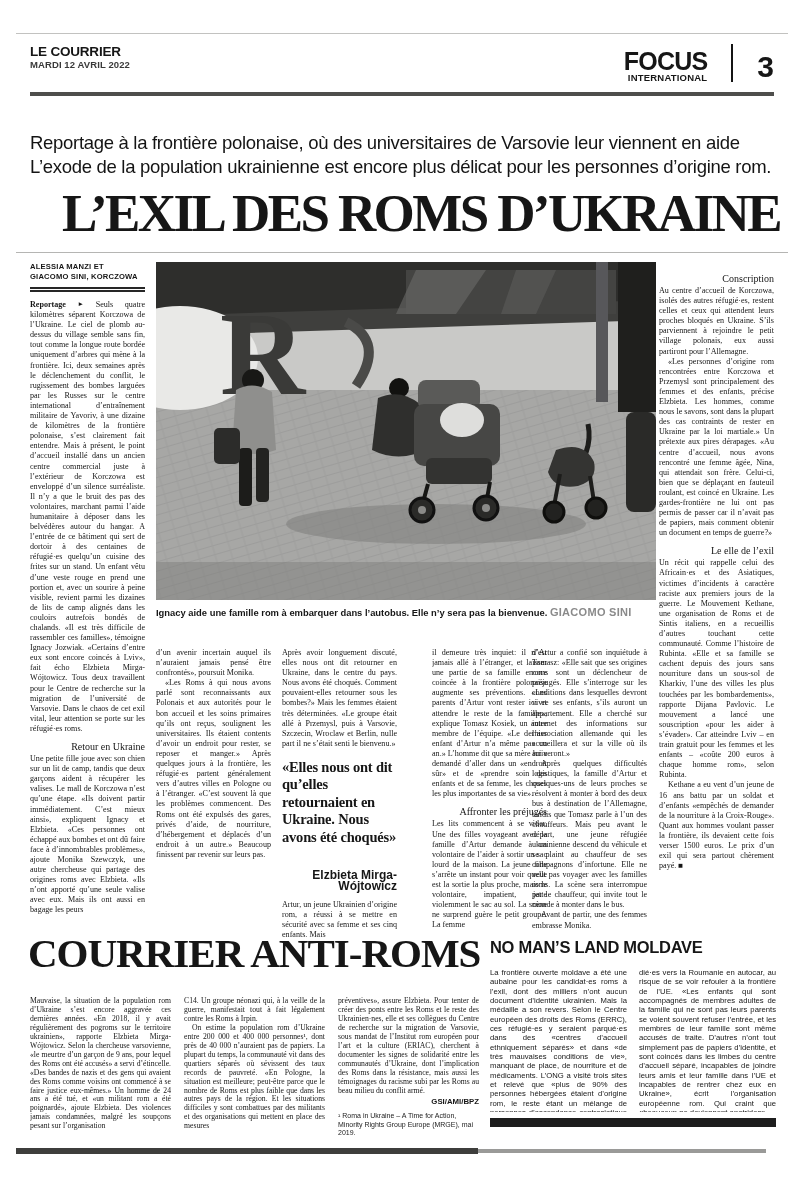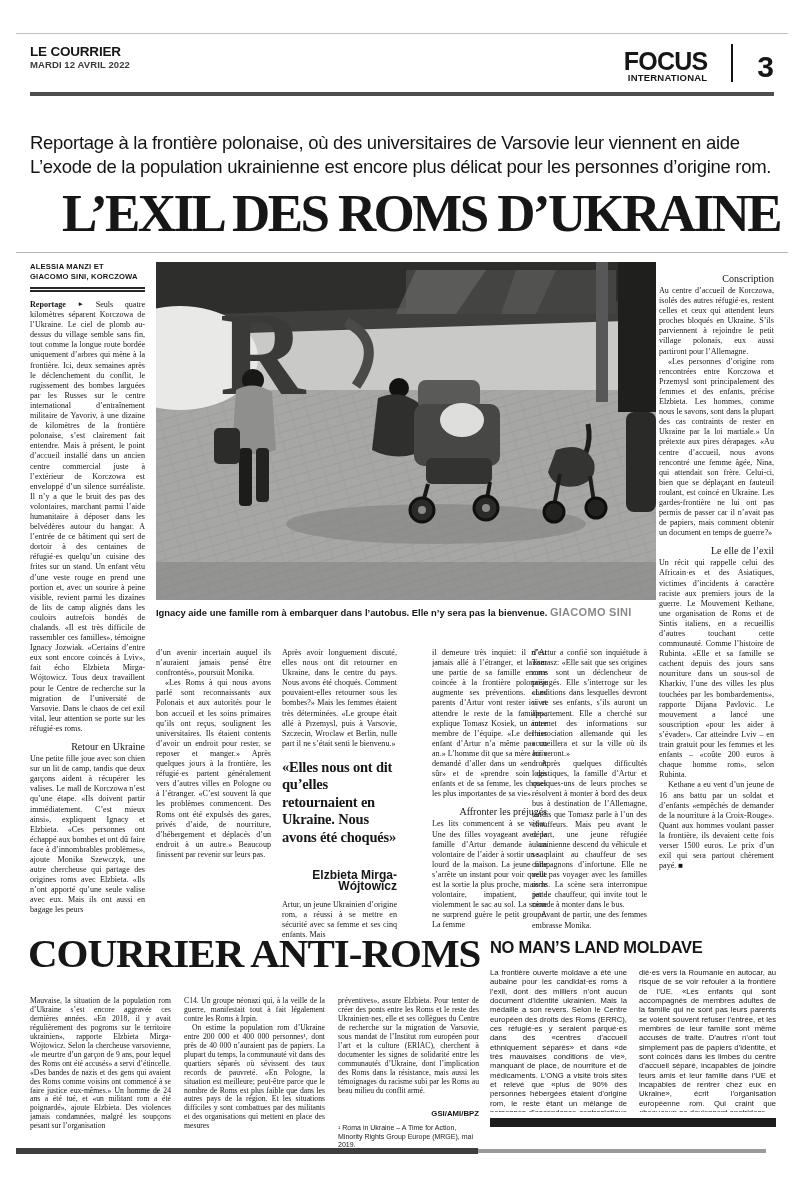--- a/index.html
+++ b/index.html
@@ -59,21 +59,21 @@
                     text-align:right;margin:0 0 9px;}
 
   
   .pogroms-headline{top:931px;left:28px;width:460px;font-weight:bold;font-size:41px;line-height:44px;
                     letter-spacing:-1px;white-space:nowrap;}
   .pogroms-body{top:997px;left:30px;width:450px;height:150px;display:flex;gap:13px;overflow:hidden;}
   .pogroms-body .pcol{width:141px;overflow:hidden;text-align:justify;font-size:7.7px;line-height:8.95px;hyphens:auto;}
   .pogroms-body p{margin:0;}
   .pogroms-body p.ind{text-indent:8px;}
   .signature{font-family:"Liberation Sans", sans-serif;font-weight:bold;font-size:7.8px;
-             text-align:right;margin-top:15px;}
+             text-align:right;margin-top:3px;}
   .footnote{font-family:"Liberation Sans", sans-serif;font-size:7px;line-height:8.4px;
             text-align:left;margin-top:5px;color:#222;}
 
   
   .moldave{top:938px;left:490px;width:286px;font-family:"Liberation Sans", sans-serif;}
   .moldave-title{font-weight:bold;font-size:16.5px;letter-spacing:-0.3px;line-height:18px;}
   .moldave-cols{margin-top:12px;display:flex;gap:12px;height:144px;overflow:hidden;}
   .moldave-cols .mcol{width:137px;overflow:hidden;text-align:justify;font-size:7.7px;line-height:9.35px;hyphens:auto;}
   .moldave-cols p{margin:0;}
   .moldave-bar{margin-top:6px;height:9px;background:#1d1d1d;}

